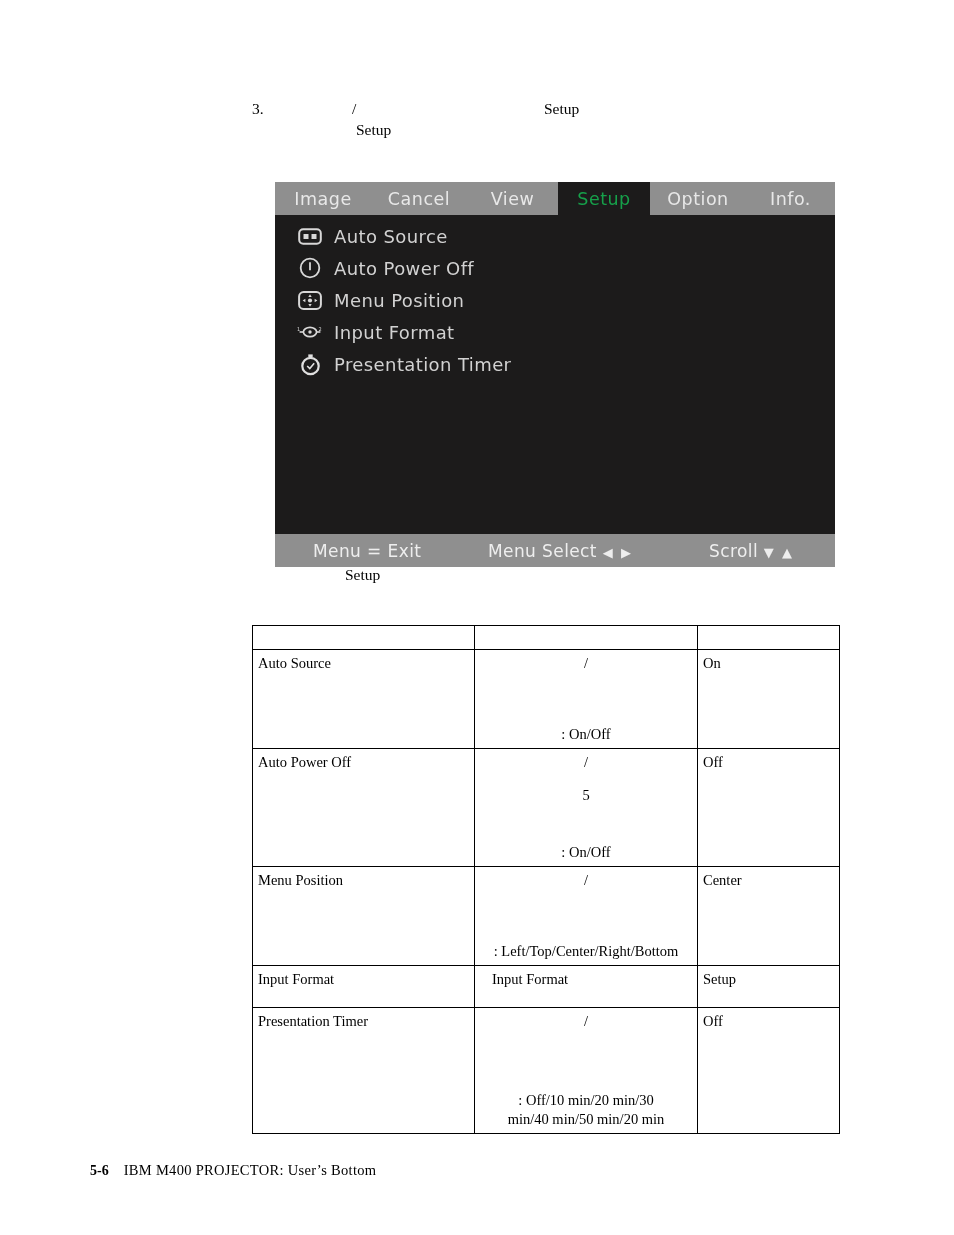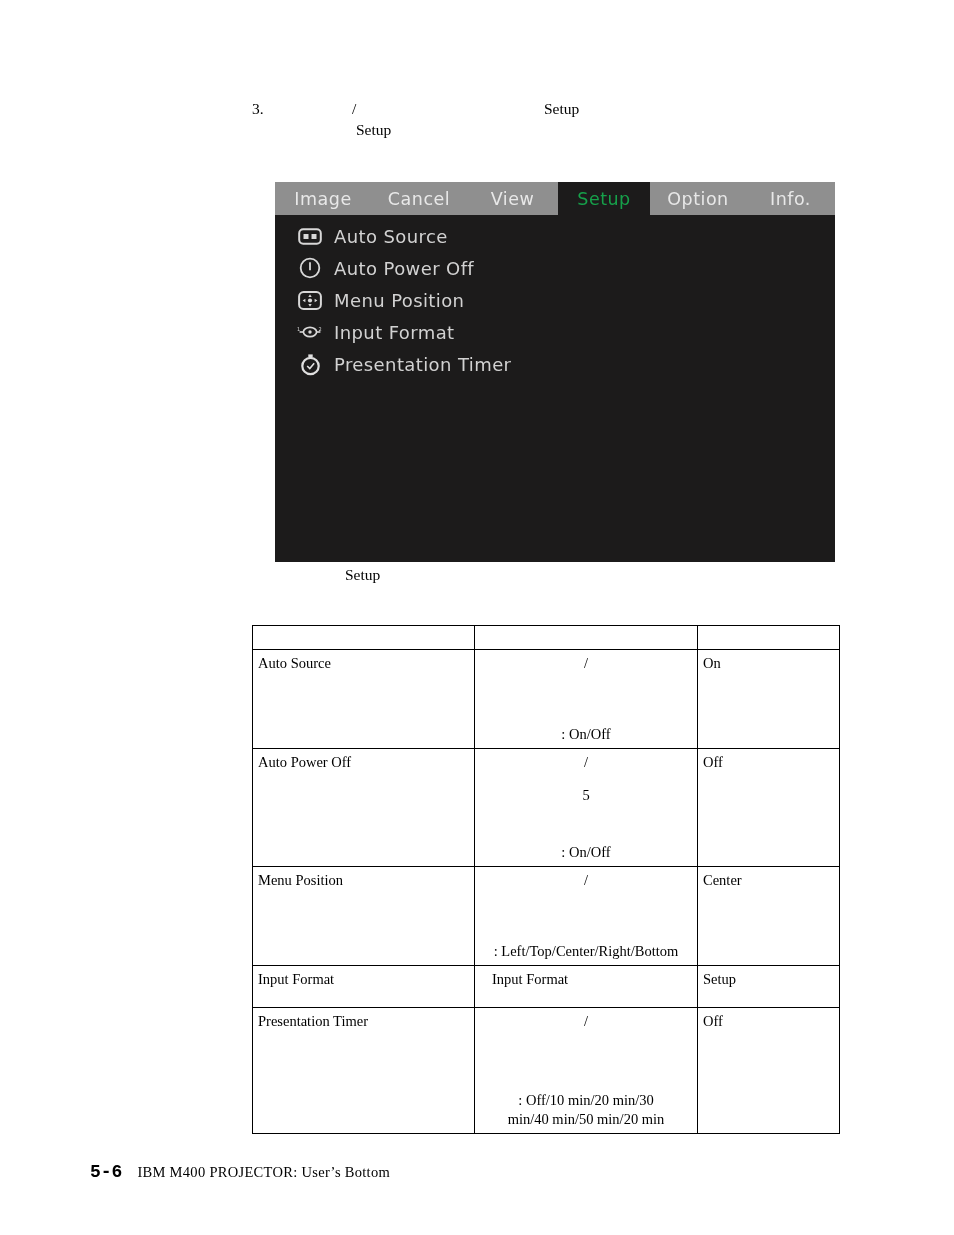--- a/index.html
+++ b/index.html
@@ -144,23 +144,23 @@
 
   
   .page-footer {
     position: absolute;
     left: 90px;
     top: 1162px;
     display: flex;
     align-items: baseline;
   }
   .page-num {
-    font-family: Liberation Mono, monospace;
+    font-family: Liberation Serif, serif;
     font-weight: bold;
-    font-size: 18px;
+    font-size: 14px;
     margin-right: 15px;
   }
   .footer-text {
     font-size: 14.5px;
     letter-spacing: 0.3px;
   }
 </style>
 </head>
 <body>
 
@@ -242,20 +242,31 @@
           <rect x="9.3" y="1.4" width="4.4" height="2.6" fill="#e0e0e0"></rect>
           <polyline points="8.2,13 10.8,15.6 15.2,10.2" fill="none" stroke="#e0e0e0" stroke-width="1.6"></polyline>
         </svg>
       </span>
       <span>Presentation Timer</span>
     </div>
 
 
   </div>
 
+  <div class="osd-footer">
+    <span class="f1">Menu = Exit</span>
+    <span class="f2">
+      <span>Menu Select</span>
+      <span class="arrow-pair">◀ ▶</span>
+    </span>
+    <span class="f3">
+      <span>Scroll</span>
+      <span class="arrow-pair">▼ ▲</span>
+    </span>
+  </div>
 
 </div>
 
 <div class="osd-caption">Setup</div>
 
 <table class="spec-table">
   <colgroup>
     <col class="col-a">
       <col class="col-b">
       <col class="col-c">

